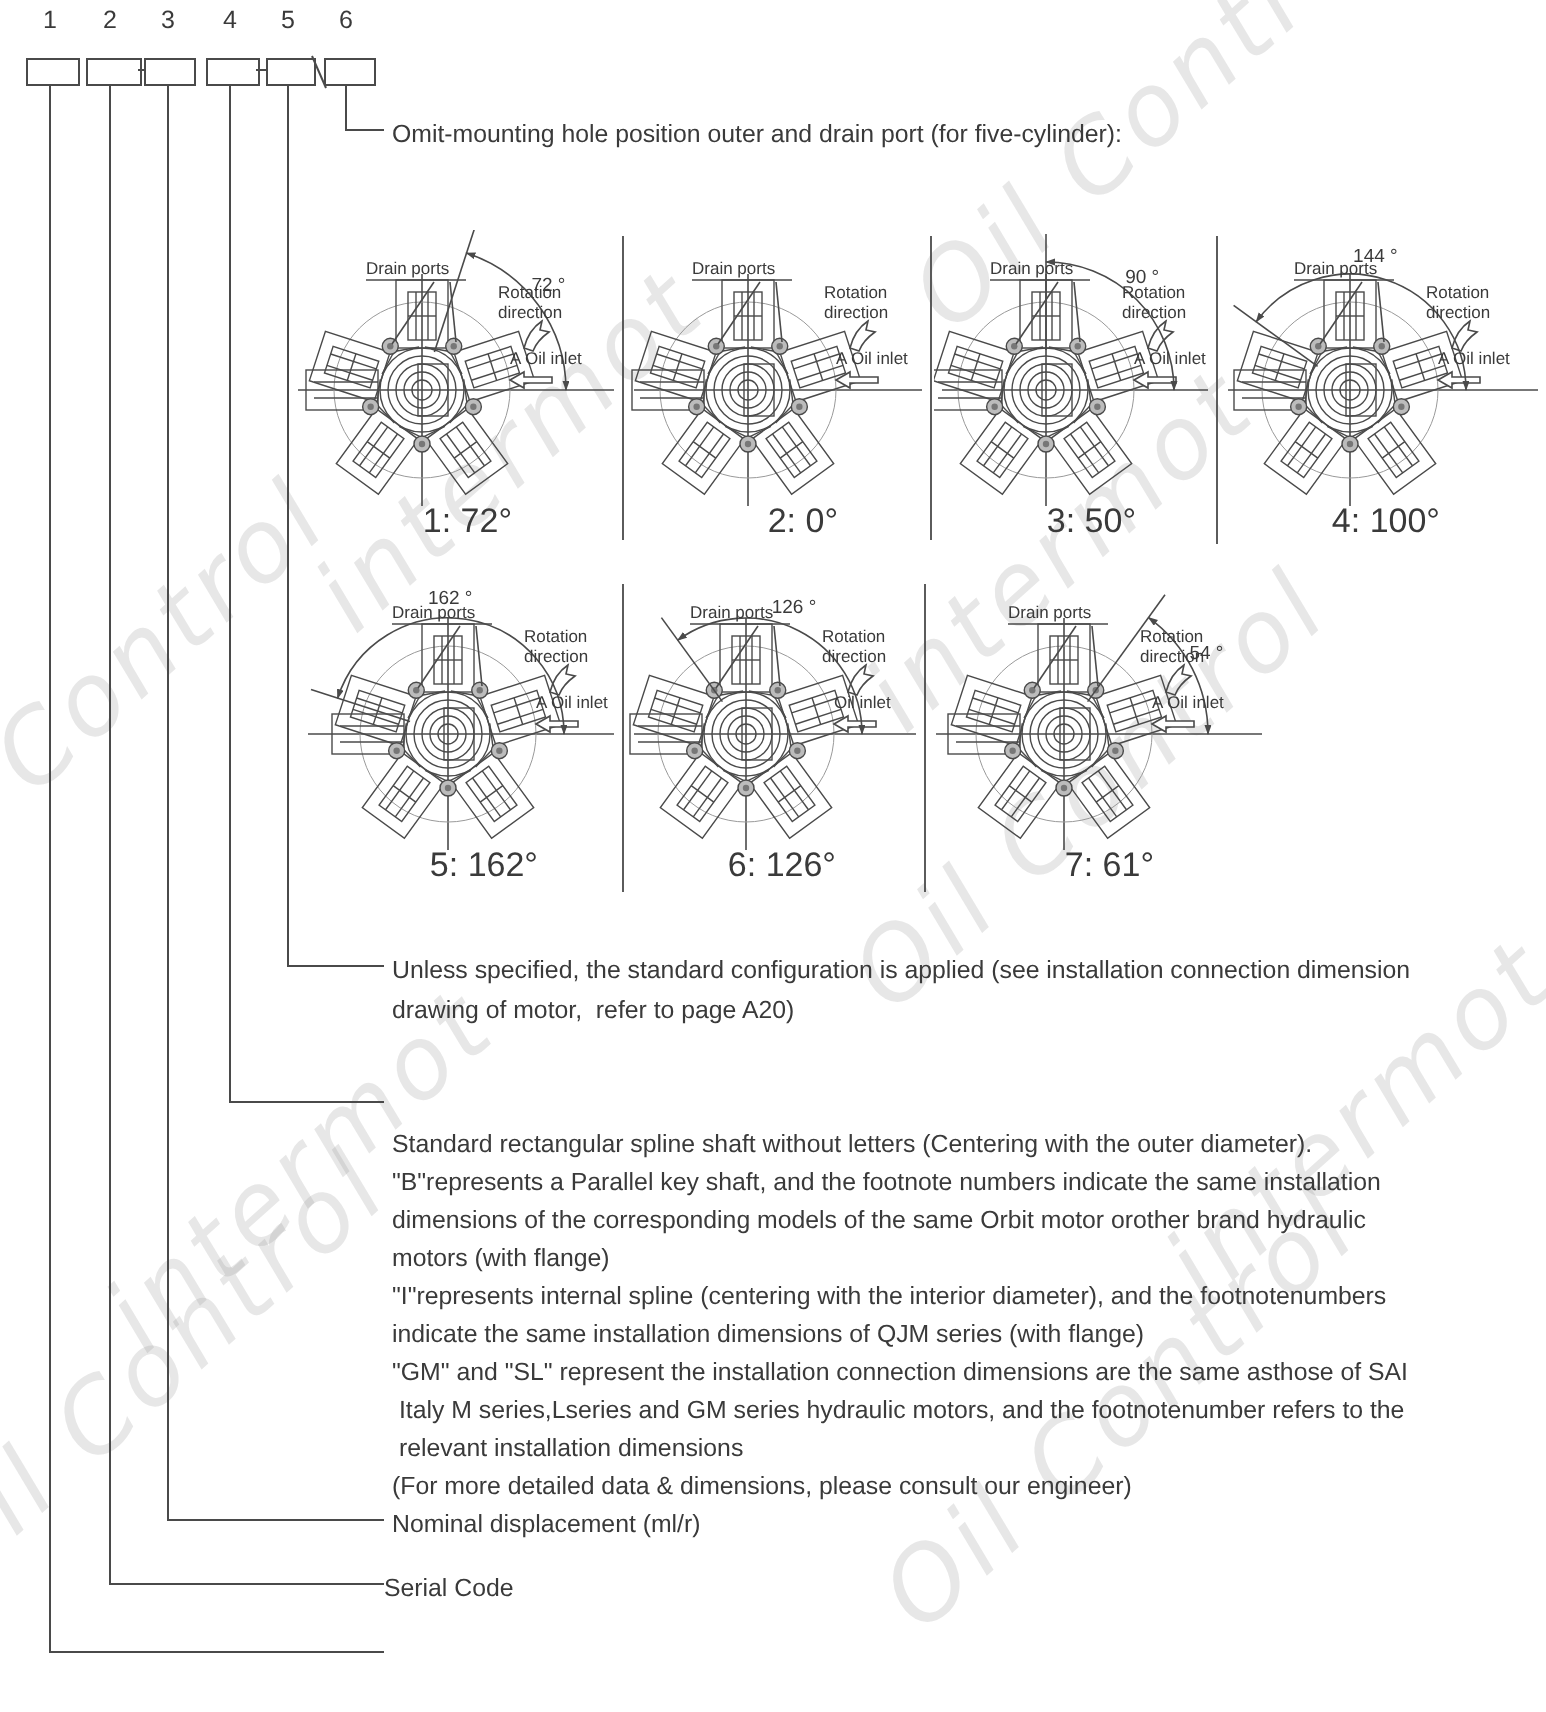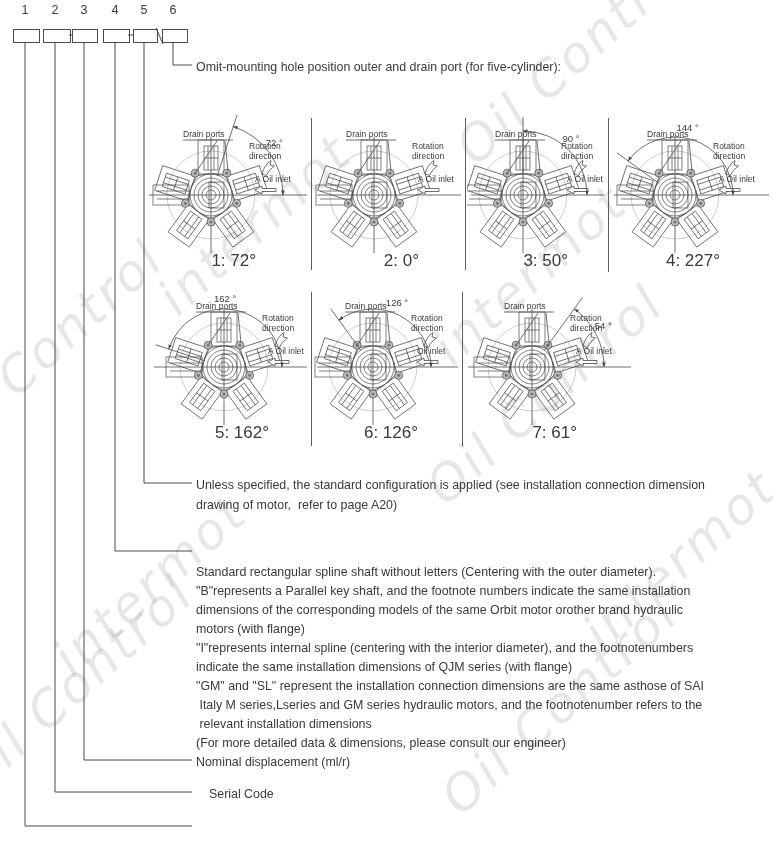--- a/index.html
+++ b/index.html
@@ -75,21 +75,21 @@
 "B"represents a Parallel key shaft, and the footnote numbers indicate the same installation
 dimensions of the corresponding models of the same Orbit motor orother brand hydraulic
 motors (with flange)
 "I"represents internal spline (centering with the interior diameter), and the footnotenumbers
 indicate the same installation dimensions of QJM series (with flange)
 "GM" and "SL" represent the installation connection dimensions are the same asthose of SAI
  Italy M series,Lseries and GM series hydraulic motors, and the footnotenumber refers to the
  relevant installation dimensions
 (For more detailed data &amp; dimensions, please consult our engineer)</div>
   <div class="callout" style="left:196px;top:753px;width:420px">Nominal displacement (ml/r)</div>
-  <div class="callout" style="left:209px;top:785px;width:420px">Serial Code</div>
+  <div class="callout" style="left:192px;top:785px;width:420px">Serial Code</div>
 
   <div id="panels">
       <div class="panel" style="left: 145px; top: 115px; width: 166px; height: 163px;"><svg width="166" height="150" viewBox="0 0 166 150">
           <defs>
             <marker id="m0" markerWidth="6" markerHeight="5" refX="4.5" refY="1.75" orient="auto" markerUnits="userSpaceOnUse">
               <path d="M0,0 L5,1.75 L0,3.5 Z" fill="#4a4a4a"></path>
             </marker>
             <marker id="ms0" markerWidth="6" markerHeight="5" refX="4.5" refY="1.75" orient="auto-start-reverse" markerUnits="userSpaceOnUse">
               <path d="M0,0 L5,1.75 L0,3.5 Z" fill="#4a4a4a"></path>
             </marker>
@@ -442,21 +442,21 @@
             <line x1="79" y1="26" x2="82" y2="56"></line>
             <path d="M1,14 C2.5,8 5.5,3.5 10,0.5 L9,5 L13.5,6 C10,8.5 7,11.5 5.5,15.5 Z" transform="translate(115,45)"></path>
             <polygon points="0,4 7,0 7,2.5 21,2.5 21,5.5 7,5.5 7,8" fill="#fff" transform="translate(109,71)"></polygon>
             <path d="M 18.1 45.9 A 58 58 0 0 1 123.0 80.0" marker-start="url(#ms3)" marker-end="url(#m3)"></path>
             <line x1="48.8" y1="68.2" x2="6.8" y2="37.7"></line>
           </g>
           <text x="37" y="22" font-size="8.5" stroke="none">Drain ports</text>
           <text x="103" y="34" font-size="8.5" stroke="none"><tspan x="103" y="34">Rotation</tspan><tspan x="103" y="44">direction</tspan></text>
           <text x="109" y="67" font-size="8.5" stroke="none">A Oil inlet</text>
           <text x="77.7" y="16.2" font-size="9.5" text-anchor="middle" stroke="none">144 °</text>
-        </svg><div class="caption" style="left: 20px;">4:  227°</div></div>
+        </svg><div class="caption" style="left: 20px;">4:  100°</div></div>
       <div class="panel" style="left: 150px; top: 287px; width: 161px; height: 163px;"><svg width="161" height="150" viewBox="0 0 161 150">
           <defs>
             <marker id="m4" markerWidth="6" markerHeight="5" refX="4.5" refY="1.75" orient="auto" markerUnits="userSpaceOnUse">
               <path d="M0,0 L5,1.75 L0,3.5 Z" fill="#4a4a4a"></path>
             </marker>
             <marker id="ms4" markerWidth="6" markerHeight="5" refX="4.5" refY="1.75" orient="auto-start-reverse" markerUnits="userSpaceOnUse">
               <path d="M0,0 L5,1.75 L0,3.5 Z" fill="#4a4a4a"></path>
             </marker>
           </defs>
           <g stroke="#4a4a4a" stroke-width="0.7" fill="none">

